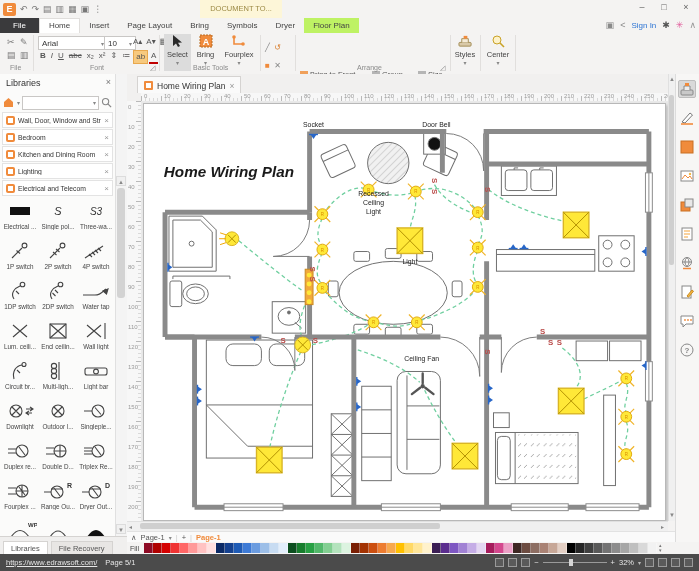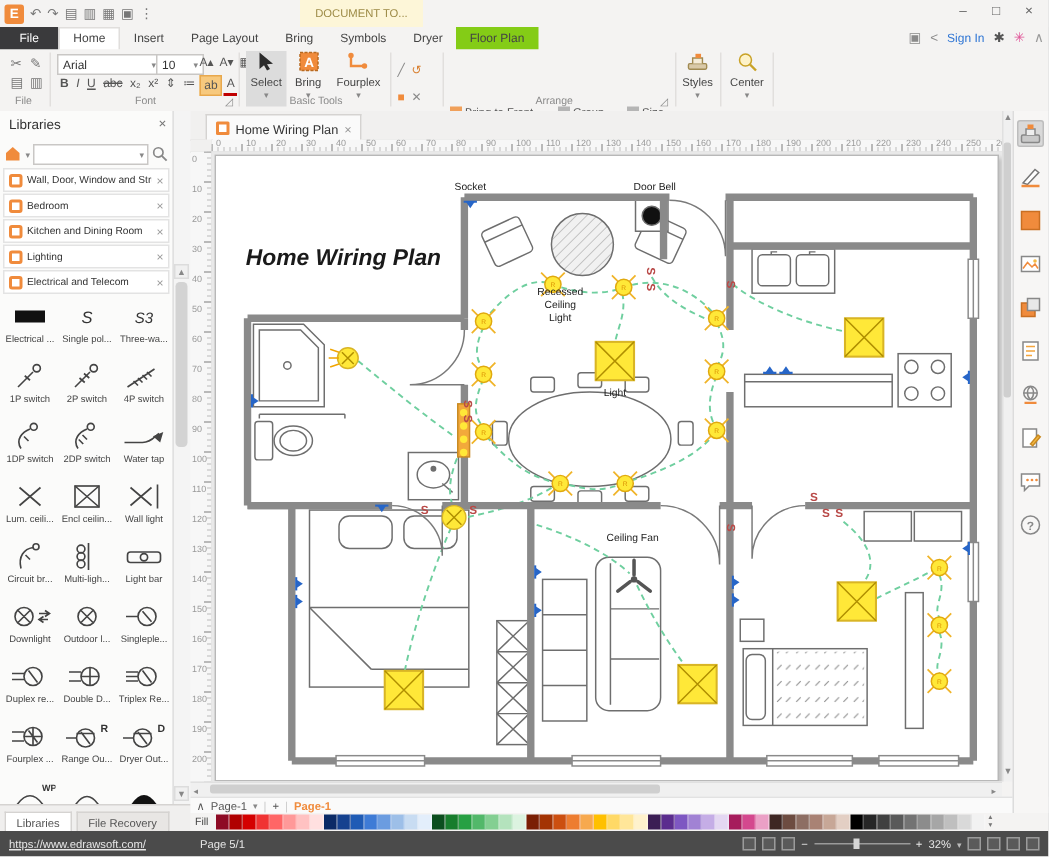--- a/index.html
+++ b/index.html
@@ -16,21 +16,21 @@
   #doc-context{left:200px;top:0;width:82px;height:18px;background:#fdf6d8;color:#9c8a45;
         font-size:7.5px;line-height:18px;text-align:center;}
   #app-title{left:300px;top:0;width:100px;text-align:center;font-size:9px;color:#444;line-height:18px;}
   #winbtns{right:2px;top:0;display:flex;}
   .winbtn{width:22px;height:16px;text-align:center;font-size:9px;color:#666;line-height:15px;}
   
   #menubar{left:0;top:18px;width:699px;height:15px;display:flex;}
   .mtab{padding:0 9px;font-size:8px;line-height:15px;color:#444;}
   .mtab.file{background:#3a3a3c;color:#fff;padding:0 13px;}
   .mtab.active{background:#fff;border:1px solid #e0dedc;border-bottom:0;line-height:14px;}
-  .mtab.context{background:#84cc16;}
+  .mtab.context{background:#bef264;}
   #menuright{right:3px;top:18px;display:flex;align-items:center;gap:6px;height:14px;}
   .mricon{font-size:9px;color:#8a6d3b;}
   #signin{color:#2e75d4;font-size:8px;}
   
   #ribbon{left:0;top:33px;width:699px;height:41px;background:#f4f3f2;border-bottom:1px solid #dcdad8;}
   .rdiv{position:absolute;top:2px;height:36px;width:1px;background:#e1dfdd;}
   .grouplabel{position:absolute;top:31px;font-size:7px;color:#8a8a8a;}
   .rbox{position:absolute;border:1px solid #c9c7c5;background:#fff;font-size:8px;color:#333;
         display:flex;align-items:center;justify-content:space-between;padding:0 3px;height:12px;}
   .caret{font-size:6px;color:#888;}
@@ -98,21 +98,21 @@
             display:flex;align-items:center;gap:4px;padding-left:4px;box-sizing:border-box;font-size:7.5px;color:#555;}
   #pt-active{color:#f08b3c;font-weight:bold;}
   .ptsep{color:#ccc;}
   
   #palette{left:127px;top:542px;width:572px;height:12px;background:#f4f3f2;display:flex;align-items:center;}
   #fill-label{font-size:7px;color:#444;width:14px;padding-left:3px;flex:none;}
   .sw{width:9px;height:10px;flex:none;border-right:1px solid rgba(255,255,255,.35);box-sizing:border-box;}
   #palarrows{display:flex;flex-direction:column;font-size:5px;color:#777;line-height:5px;padding-left:2px;}
   
   #statusbar{left:0;top:554px;width:699px;height:17px;background:#4b4b4b;color:#e6e6e6;font-size:7.5px;
-             display:flex;align-items:center;gap:28px;}
+             display:flex;align-items:center;}
   #st-link{margin-left:6px;text-decoration:underline;color:#e6e6e6;}
   #st-page{margin-left:8px;}
   #st-right{margin-left:auto;display:flex;align-items:center;gap:4px;margin-right:6px;}
   .stbox{width:9px;height:9px;border:1px solid #9a9a9a;box-sizing:border-box;background:#5a5a5a;}
   #zoomtrack{width:64px;height:1px;background:#9a9a9a;position:relative;}
   #zoomknob{position:absolute;left:26px;top:-3px;width:4px;height:7px;background:#d5d5d5;}
   
   #rtoolbar{left:675px;top:74px;width:24px;height:468px;background:#f7f6f5;border-left:1px solid #dcdcdc;}
   .rticon{position:absolute;left:678px;width:18px;height:18px;display:flex;align-items:center;justify-content:center;border-radius:2px;}
   .rticon.sel{background:#d9d9d9;border:1px solid #bdbdbd;box-sizing:border-box;}

